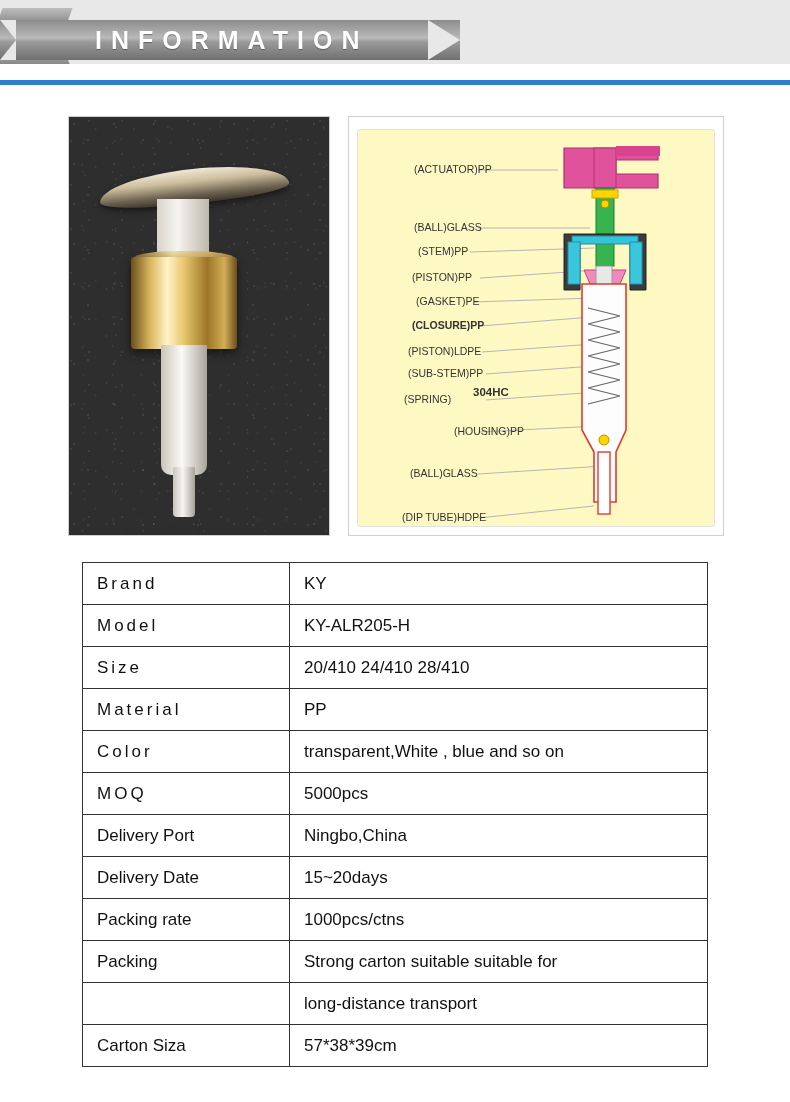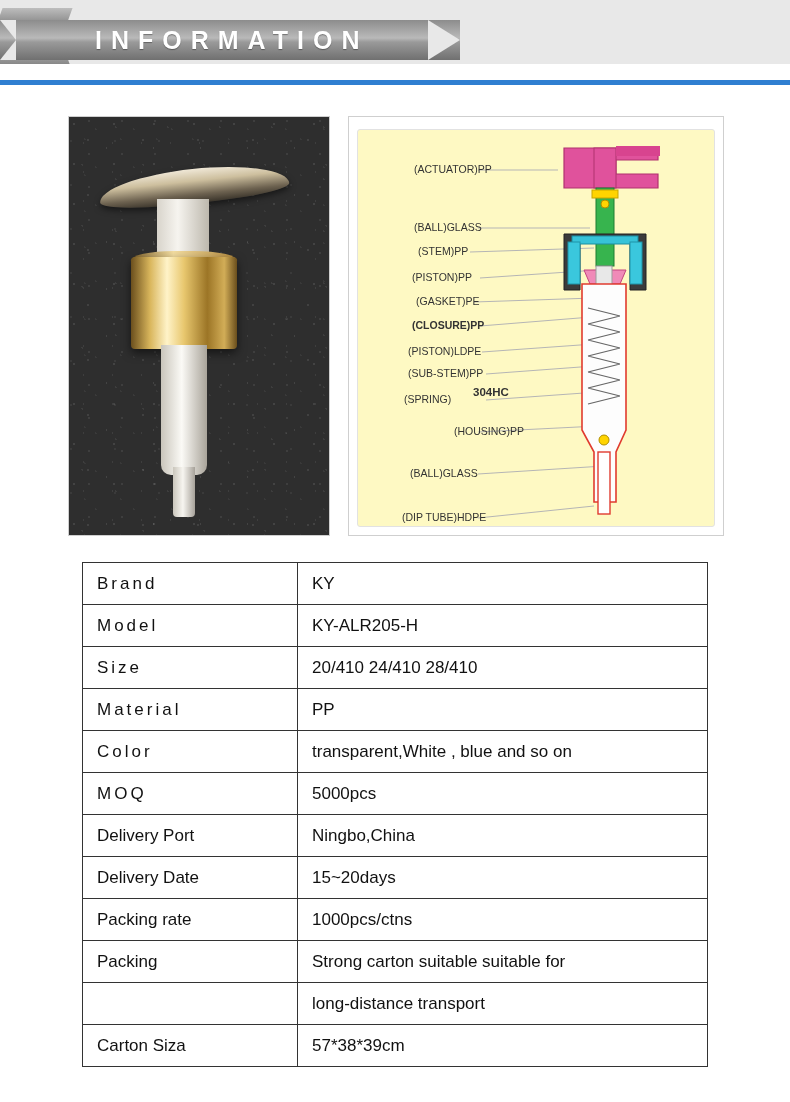--- a/index.html
+++ b/index.html
@@ -233,21 +233,21 @@
     width: 626px;
   }
   table.spec {
     border-collapse: collapse;
     width: 626px;
     table-layout: fixed;
   }
   table.spec td {
     border: 1px solid #333333;
     height: 41px;
-    padding: 0 12px 0 14px;
+    padding: 0 4px 0 14px;
     font-size: 17px;
     color: #111;
     vertical-align: middle;
     font-family: "Liberation Sans", sans-serif;
   }
   table.spec td.k {
     width: 188px;
   }
   .k-sp {
     letter-spacing: 3px;

